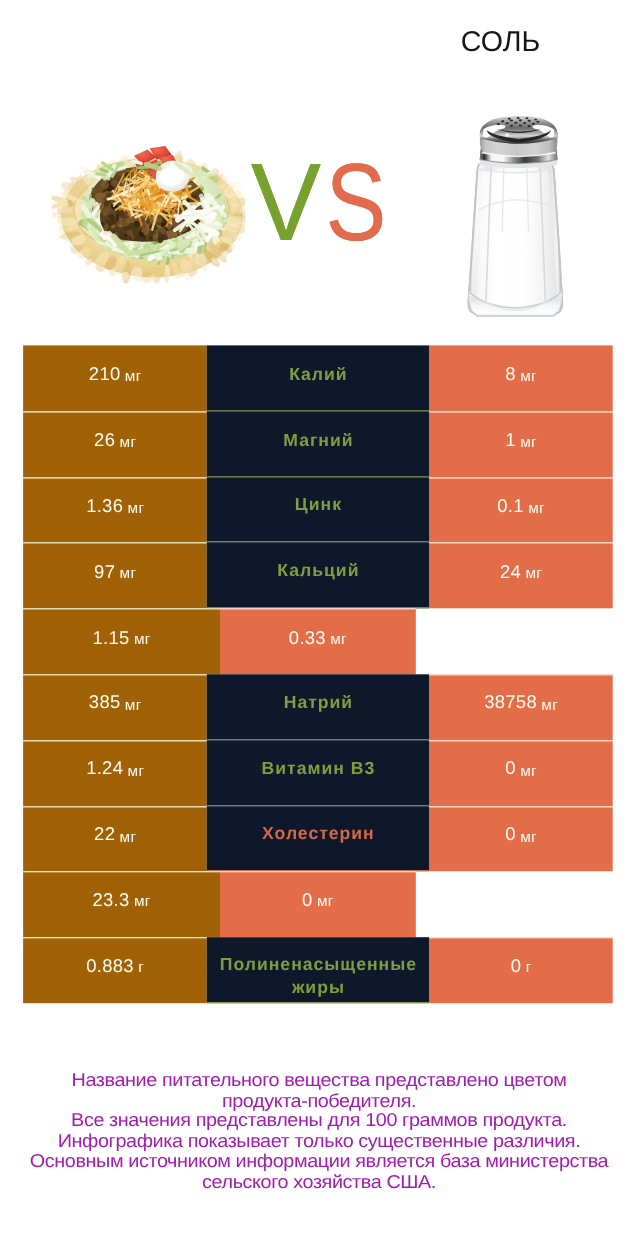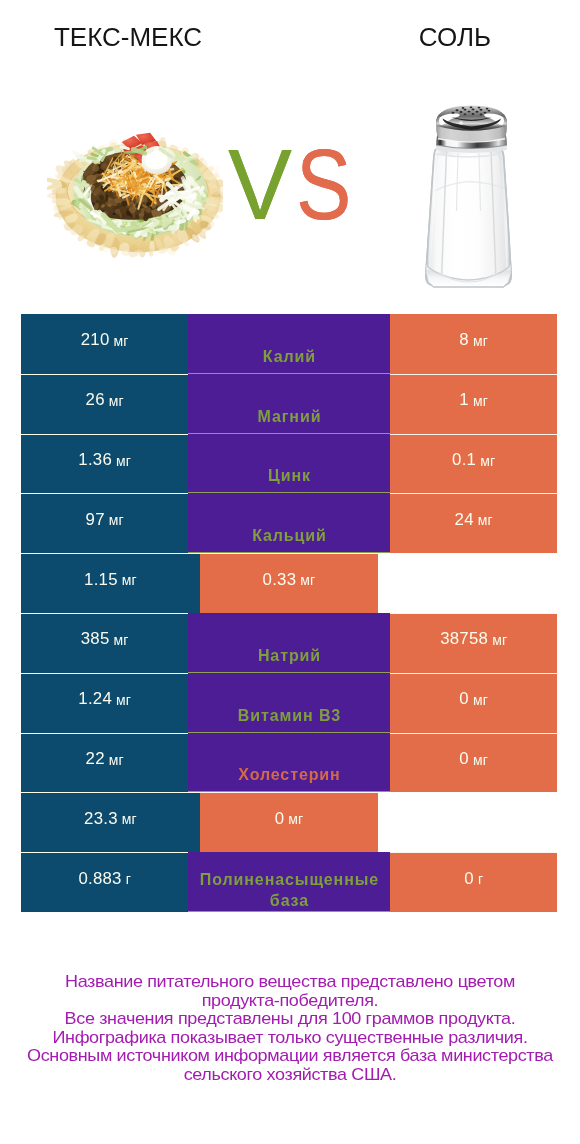--- a/index.html
+++ b/index.html
@@ -22,24 +22,24 @@
   .vs-v{transform:scaleX(0.96);transform-origin:left bottom;}
   .vs-s{transform:scaleX(0.83);transform-origin:left bottom;margin-left:1px;}
   .vs-v{color:#78A22F;}
   .vs-s{color:#E16B4C;}
 
   
   .tbl{position:absolute;left:21px;top:314px;width:536px;}
   .row{position:relative;height:59.8px;display:flex;align-items:stretch;}
   .cell{display:flex;align-items:center;justify-content:center;box-sizing:border-box;}
   .c-left{width:179px;color:#FCFCEF;padding-bottom:7px;}
-  .c-mid{width:216px;background:#4c1d95;overflow:hidden;align-items:flex-end;}
+  .c-mid{width:216px;background:#0f172a;overflow:hidden;}
   .row.two-line .c-mid{padding-bottom:0;padding-top:12px;}
   .c-right{width:178px;color:#FCFCEF;padding-bottom:7px;}
-  .row .c-left{background:#0c4a6e;}
+  .row .c-left{background:#a16207;}
   .row .c-right{background:#E26D48;}
   .row+.row .c-left{border-top:1.5px solid #FAFFE6;}
   .row+.row .c-right{border-top:1.5px solid #FFF4EC;}
   .c-mid{border-bottom:1px solid #8FA055;padding-bottom:6px;}
   .row.win-right .c-mid{border-bottom-color:#D2785C;}
 
   .val{font-size:16.8px;font-weight:400;letter-spacing:0.25px;white-space:nowrap;line-height:1;}
   .val.u{font-size:14px;font-weight:400;margin-left:4px;position:relative;top:0.2px;letter-spacing:0.2px;}
   .nut{font-size:16px;font-weight:700;color:#7F9F3E;text-align:center;line-height:21px;letter-spacing:0.9px;padding:0;}
   .row.win-right .nut{color:#D4694A;}
@@ -47,21 +47,20 @@
   
   .foot{position:absolute;left:0;top:973px;width:580px;text-align:center;
         font-size:17px;line-height:18.6px;color:#a21caf;}
   .foot div{white-space:nowrap;transform:scaleX(1.06);letter-spacing:-0.35px;}
 </style>
 </head>
 <body>
 
 <div class="page">
 
-  <div class="hdr-title" id="left-title">ТЕКС-МЕКС</div>
   <div class="hdr-title" id="right-title">СОЛЬ</div>
 
   <div class="hero" id="left-hero">
    <svg viewBox="-2 10 174 124" width="176" height="133">
     <defs>
       <radialGradient id="shellG" cx="0.5" cy="0.42" r="0.72">
         <stop offset="0" stop-color="#f9efcf"></stop>
         <stop offset="0.42" stop-color="#f4e3ae"></stop>
         <stop offset="0.76" stop-color="#e9cd86"></stop>
         <stop offset="1" stop-color="#dcb468"></stop>
@@ -1545,21 +1544,21 @@
           <span class="val">0</span>
           <span class="val u">мг</span>
         </div>
       </div>
       <div class="row win-left two-line">
         <div class="cell c-left">
           <span class="val">0.883</span>
           <span class="val u">г</span>
         </div>
         <div class="cell c-mid">
-          <span class="nut">Полиненасыщенные база</span>
+          <span class="nut">Полиненасыщенные жиры</span>
         </div>
         <div class="cell c-right">
           <span class="val">0</span>
           <span class="val u">г</span>
         </div>
       </div>
     </div>
 
   <div class="foot" id="footer">
       <div>Название питательного вещества представлено цветом</div>

